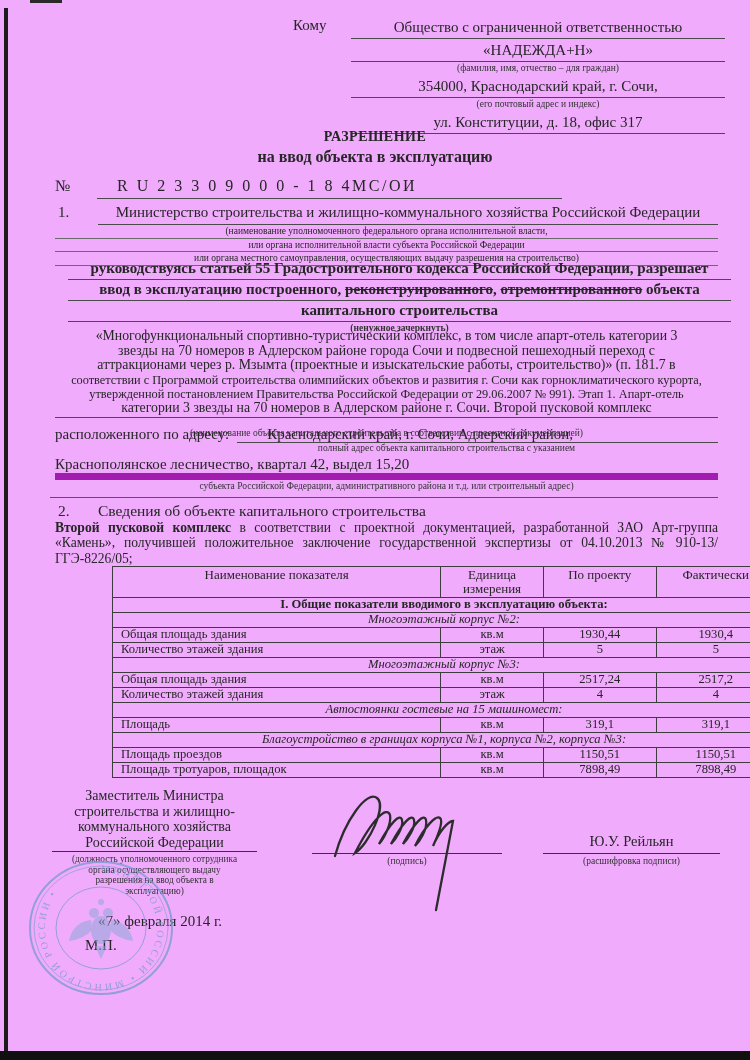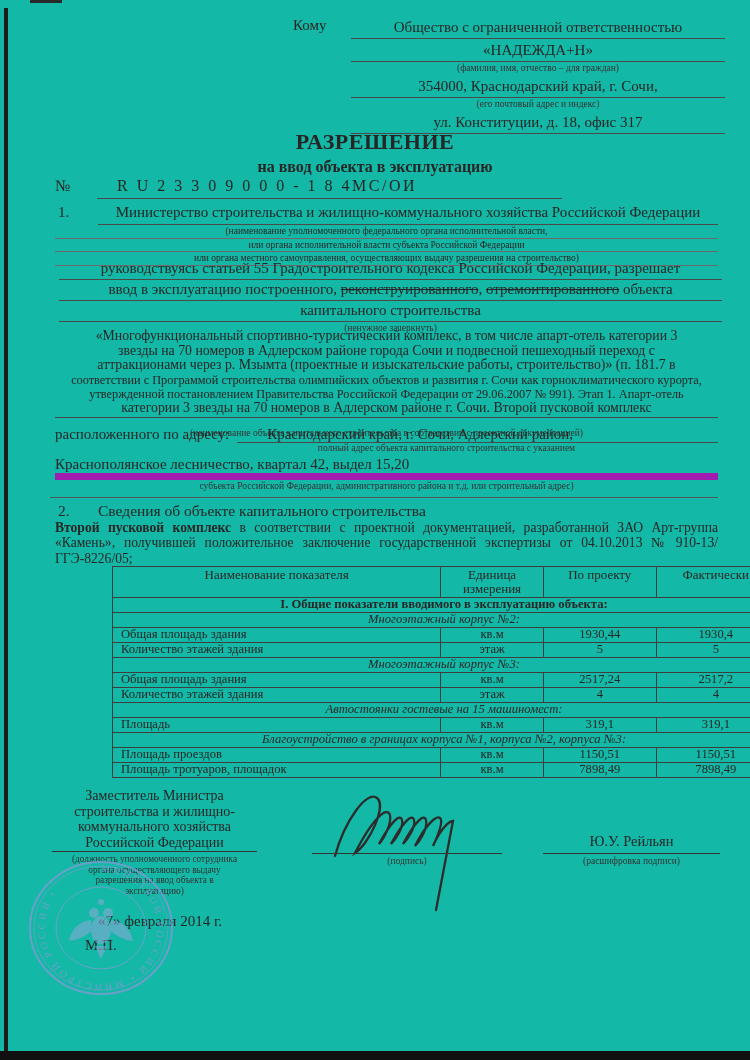--- a/index.html
+++ b/index.html
@@ -1,52 +1,52 @@
 <!DOCTYPE html>
 <html><head>
 <meta charset="utf-8">
 <style>
   html,body{margin:0;padding:0;background:#e8e8e6;}
   .page{
     position:relative;
     width:750px;height:1060px;
-    background:#14b8a6;
+    background:#f0abfc;
     font-family:"Liberation Serif","DejaVu Serif",serif;
     color:#262626;
     overflow:hidden;
     margin:0 auto;
   }
   .abs{position:absolute;}
   .cap{font-size:9.5px;line-height:1.15;text-align:center;color:#333;}
 
   
   .recipient{left:293px;top:16px;width:432px;display:flex;font-size:15px;}
   .recipient .who{width:58px;padding-top:1px;}
   .recipient .vals{flex:1;}
   .recipient .vline{height:22px;line-height:22px;border-bottom:1px solid #4a4a4a;text-align:center;}
   .recipient .vcap{height:13px;line-height:12px;}
 
   
   .title{left:0;top:129px;width:750px;text-align:center;}
-  .title .t1{font-size:22px;font-weight:bold;letter-spacing:.5px;}
+  .title .t1{font-size:14px;font-weight:bold;letter-spacing:.5px;}
   .title .t2{font-size:16px;font-weight:bold;margin-top:3px;}
 
   
   .numrow{left:55px;top:177px;width:663px;display:flex;font-size:16px;}
   .numrow .no{width:42px;}
   .numrow .nval{width:445px;border-bottom:1px solid #4a4a4a;letter-spacing:2.5px;padding-left:20px;height:21px;}
 
   .authrow{left:55px;top:204px;width:663px;display:flex;font-size:15px;}
   .authrow .idx{width:40px;padding-left:3px;}
   .authrow .aval{flex:1;text-align:center;border-bottom:1px solid #4a4a4a;height:20px;}
 
   .caps3{left:55px;top:226px;width:663px;}
   .caps3 .cl{font-size:9.5px;text-align:center;border-bottom:1px solid #6a6a6a;padding-bottom:1px;margin-bottom:1px;line-height:10.5px;}
 
-  .clauses{left:59px;top:259px;width:663px;}
+  .clauses{left:68px;top:259px;width:663px;font-weight:bold;}
   .clauses .line{font-size:15px;text-align:center;border-bottom:1px solid #4a4a4a;height:20px;line-height:19px;}
   .strike{text-decoration:line-through;}
   .clauses .cap{height:12px;line-height:12px;}
 
   .objblock{left:55px;top:329px;width:663px;text-align:center;}
   .objblock .ol-lg{font-size:13.8px;line-height:14.6px;}
   .objblock .ol-sm{font-size:12.3px;line-height:14px;}
   .objblock .endline{border-bottom:1px solid #4a4a4a;padding-bottom:2px;}
   .objblock .cap{margin-top:10px;}
 

